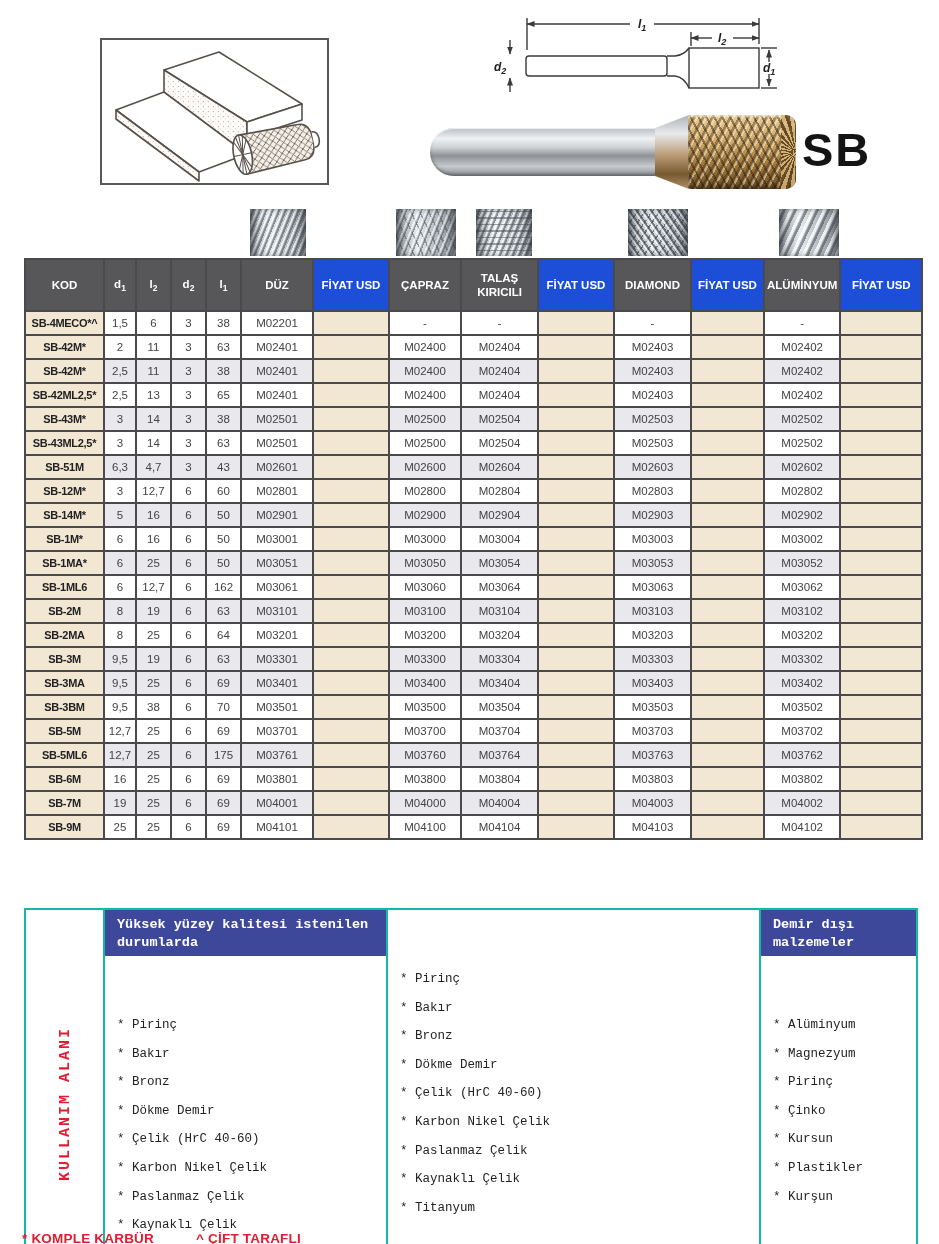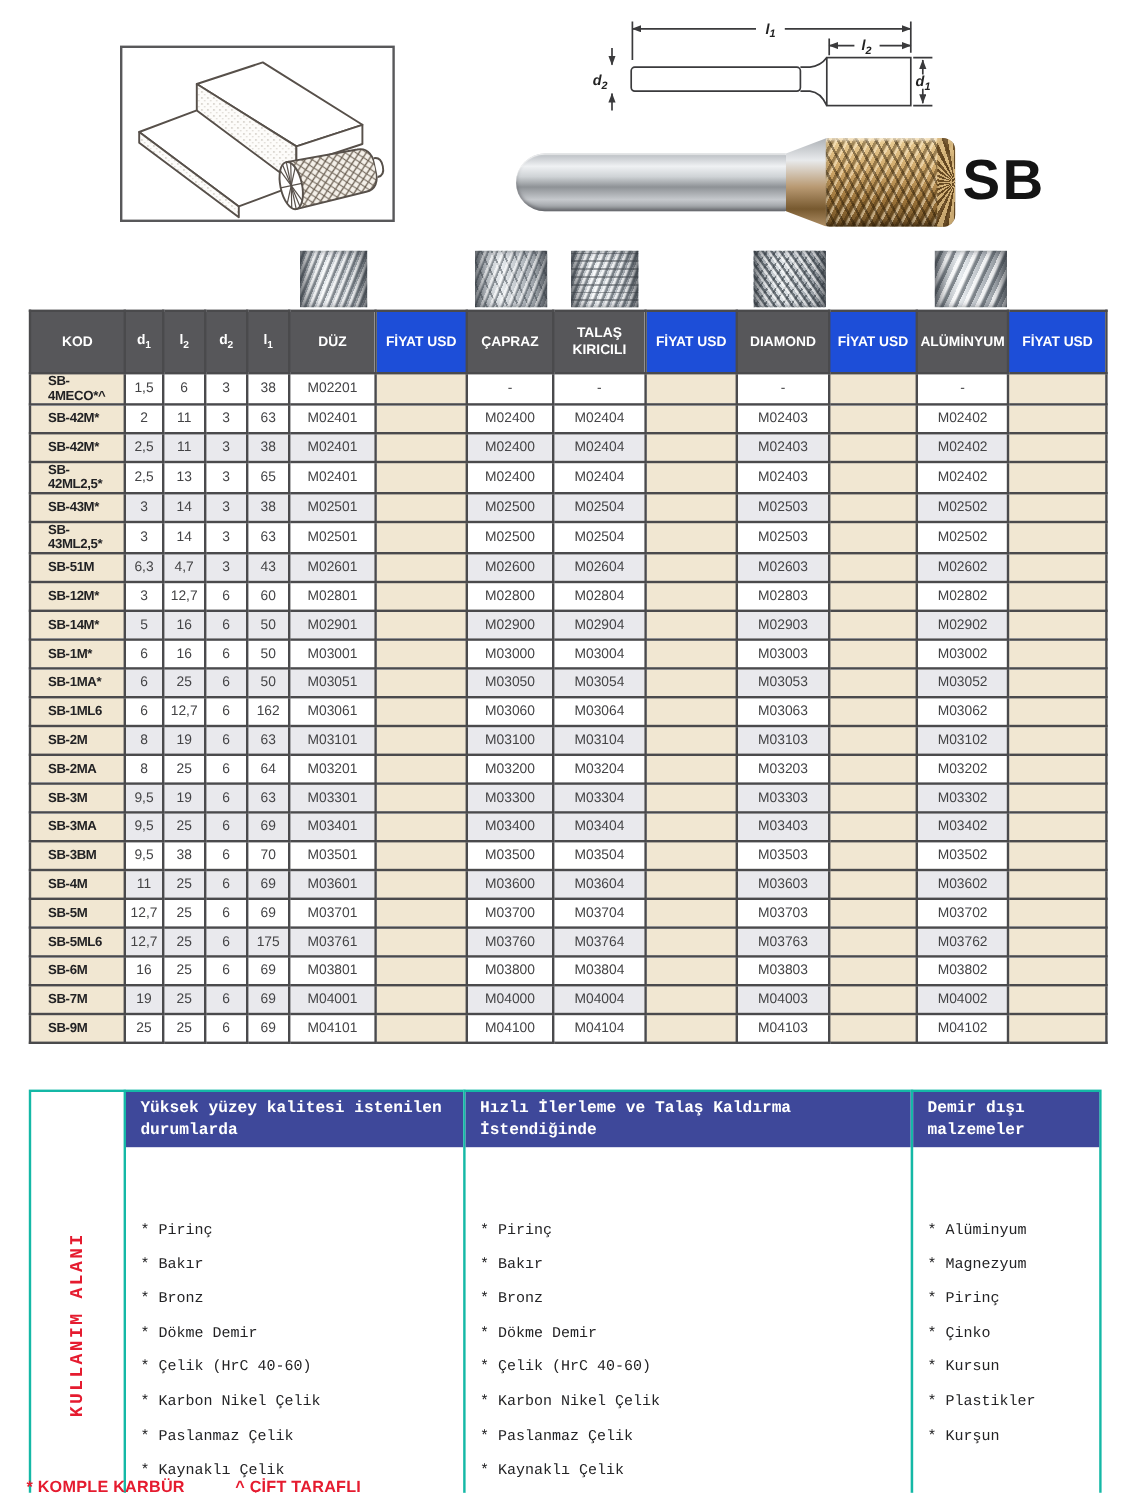--- a/index.html
+++ b/index.html
@@ -57,21 +57,21 @@
       linear-gradient(90deg,#8f959b,#e9edf0 35%,#aeb4ba 70%,#878d93);}
   
   table.spec{position:absolute;left:24px;top:258px;border-collapse:collapse;table-layout:fixed;}
   table.spec th,table.spec td{border:2px solid #4a4a4c;box-sizing:border-box;overflow:hidden;}
   table.spec th{height:52px;color:#fff;font-size:11.5px;font-weight:bold;text-align:center;
       padding:0 2px;line-height:1.25;}
   table.spec th sub{font-size:8.5px;}
   table.spec th.dark{background:#57575a;}
   table.spec th.blue{background:#1d4ed8;}
   table.spec td{height:24px;font-size:11.5px;text-align:center;color:#434345;padding:0;}
-  table.spec td.kod{background:#f1e7d2;font-weight:bold;text-align:left;padding-left:14px;
+  table.spec td.kod{background:#f1e7d2;font-weight:bold;text-align:center;padding-left:0;
       color:#222224;font-size:11px;letter-spacing:-0.3px;}
   table.spec td.beige{background:#f1e7d2;}
   table.spec td.alt{background:#e9e9ed;}
   table.spec td.plain{background:#ffffff;}
   
   .usage{position:absolute;left:24px;top:908px;width:896px;height:310px;display:flex;}
   .usage-cell{box-sizing:border-box;border:2px solid #14b8a6;background:#fff;height:392px;font-family:Liberation Mono, monospace;}
   .usage-cell + .usage-cell{margin-left:-2px;}
   .usage-label{width:81px;position:relative;}
   .usage-label span{position:absolute;top:50%;left:50%;transform:translate(-50%,-50%) rotate(-90deg);
@@ -477,36 +477,20 @@
         <td class="beige"></td>
         <td class="plain">M03500</td>
         <td class="plain">M03504</td>
         <td class="beige"></td>
         <td class="plain">M03503</td>
         <td class="beige"></td>
         <td class="plain">M03502</td>
         <td class="beige"></td>
       </tr>
       <tr>
-        <td class="kod">SB-4M</td>
-        <td class="alt">11</td>
-        <td class="alt">25</td>
-        <td class="alt">6</td>
-        <td class="alt">69</td>
-        <td class="alt">M03601</td>
-        <td class="beige"></td>
-        <td class="alt">M03600</td>
-        <td class="alt">M03604</td>
-        <td class="beige"></td>
-        <td class="alt">M03603</td>
-        <td class="beige"></td>
-        <td class="alt">M03602</td>
-        <td class="beige"></td>
-      </tr>
-      <tr>
         <td class="kod">SB-5M</td>
         <td class="plain">12,7</td>
         <td class="plain">25</td>
         <td class="plain">6</td>
         <td class="plain">69</td>
         <td class="plain">M03701</td>
         <td class="beige"></td>
         <td class="plain">M03700</td>
         <td class="plain">M03704</td>
         <td class="beige"></td>
@@ -595,21 +579,20 @@
         <div class="usage-item">* Bronz</div>
         <div class="usage-item">* Dökme Demir</div>
         <div class="usage-item">* Çelik (HrC 40-60)</div>
         <div class="usage-item">* Karbon Nikel Çelik</div>
         <div class="usage-item">* Paslanmaz Çelik</div>
         <div class="usage-item">* Kaynaklı Çelik</div>
         <div class="usage-item">* Titanyum</div>
       </div>
     </div>
     <div class="usage-cell" style="width: 375px;">
-      <div class="usage-head">Hızlı İlerleme ve Talaş Kaldırma İstendiğinde</div>
       <div class="usage-list">
         <div class="usage-item">* Pirinç</div>
         <div class="usage-item">* Bakır</div>
         <div class="usage-item">* Bronz</div>
         <div class="usage-item">* Dökme Demir</div>
         <div class="usage-item">* Çelik (HrC 40-60)</div>
         <div class="usage-item">* Karbon Nikel Çelik</div>
         <div class="usage-item">* Paslanmaz Çelik</div>
         <div class="usage-item">* Kaynaklı Çelik</div>
         <div class="usage-item">* Titanyum</div>

